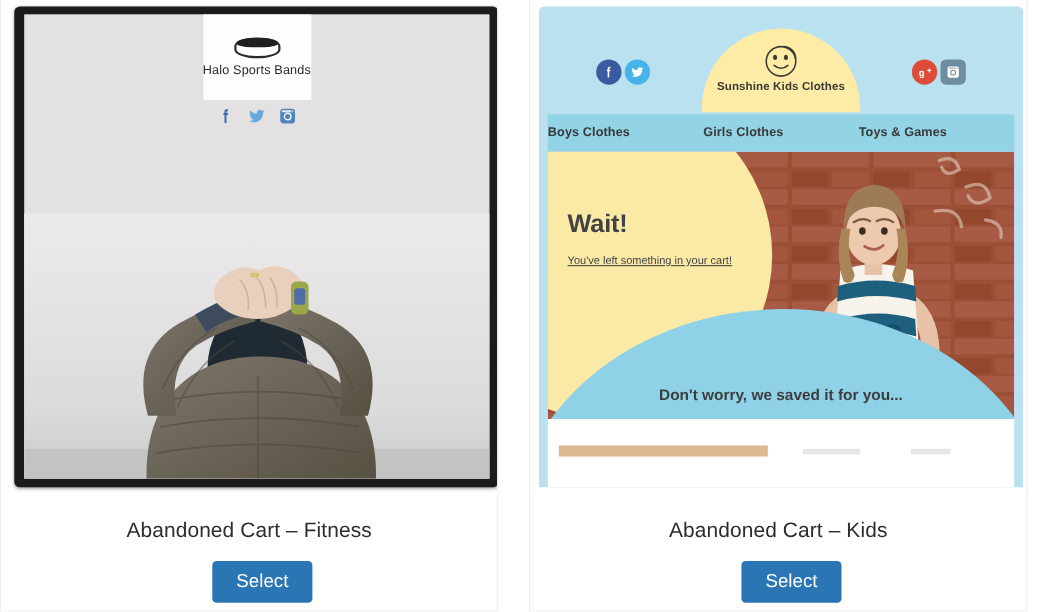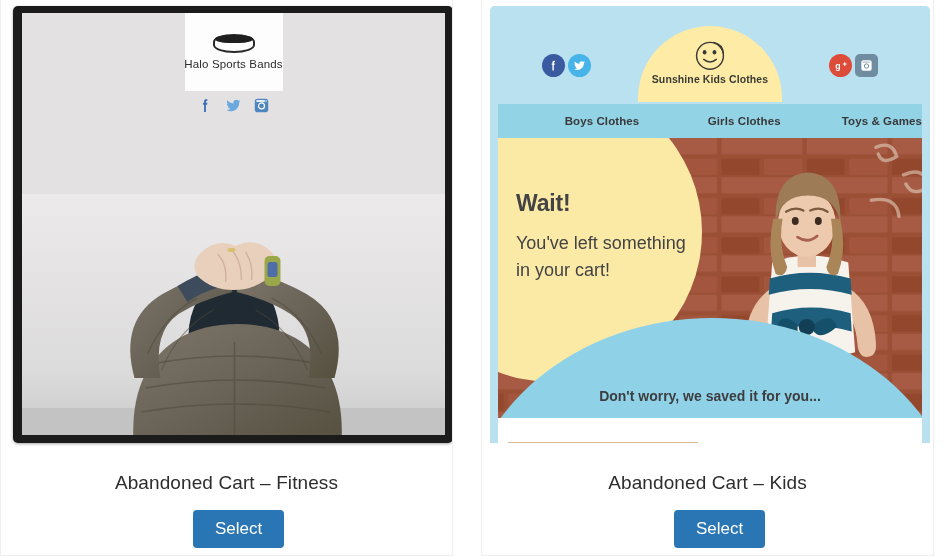--- a/index.html
+++ b/index.html
@@ -221,31 +221,31 @@
   .kids-nav {
     position: relative;
     height: 34px;
     margin: 0 8px;
     background: #92d3e6;
     display: flex;
     align-items: center;
   }
   .kids-nav .navitem {
     flex: 1 1 0;
-    text-align: right;
+    text-align: left;
     font-size: 11.5px;
     font-weight: bold;
     color: #39393a;
     letter-spacing: .1px;
   }
 
   .kids-hero {
     position: relative;
     margin: 0 8px;
-    height: 280px;
+    height: 243px;
     overflow: hidden;
     background: #f0abfc;
   }
   .brickwall { position: absolute; inset: 0; }
   .brickwall svg { width: 100%; height: 100%; display: block; }
 
   .yellow-blob {
     position: absolute;
     left: -96px;
     top: -56px;
@@ -262,23 +262,24 @@
     z-index: 3;
   }
   .hero-wait {
     font-size: 23px;
     font-weight: bold;
     color: #434345;
     margin-bottom: 13px;
     letter-spacing: -.2px;
   }
   .hero-sub {
-    font-size: 18px;
+    font-size: 10px;
     color: #434345;
     line-height: 1.5;
+    text-decoration: underline;
   }
 
   .blue-blob {
     position: absolute;
     left: -34px;
     bottom: -110px;
     width: 496px;
     height: 210px;
     background: #8fd2e7;
     border-radius: 50% 50% 0 0 / 100% 100% 0 0;

